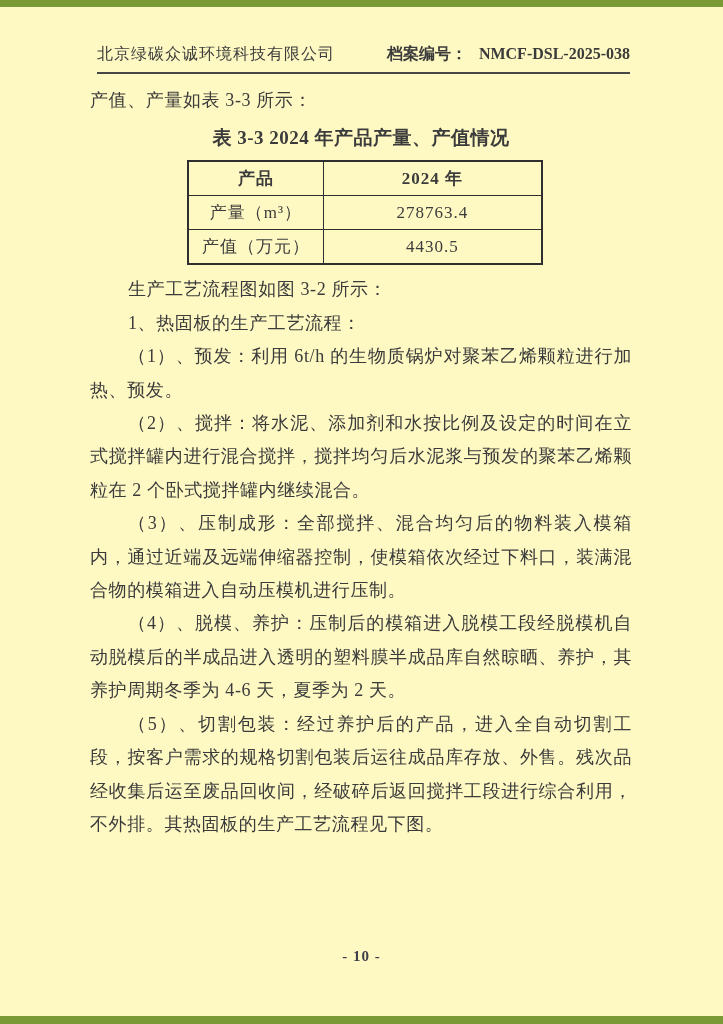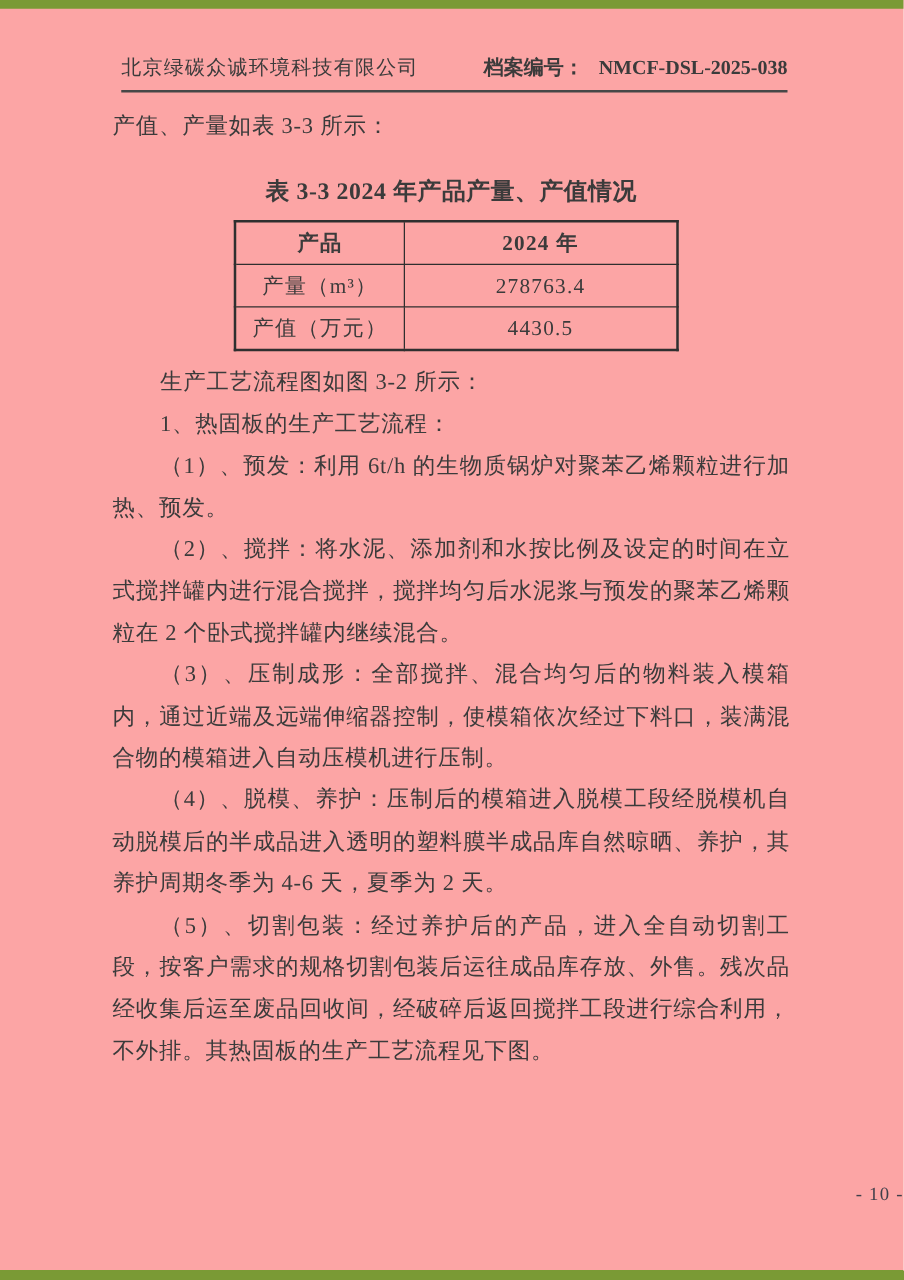--- a/index.html
+++ b/index.html
@@ -4,21 +4,21 @@
 <style>
   html, body {
     margin: 0;
     padding: 0;
     background: #ffffff;
   }
   .page {
     position: relative;
     width: 723px;
     height: 1024px;
-    background: #fca5a5;
+    background: #fef9c3;
     overflow: hidden;
     font-family: "Liberation Serif", "DejaVu Serif", serif;
     color: #3b3b3b;
   }
   .accent-bar {
     position: absolute;
     left: 0;
     width: 723px;
     background: #7a9a35;
   }
@@ -62,21 +62,21 @@
   }
   .content p {
     margin: 0;
     text-align: justify;
     letter-spacing: 0.6px;
   }
   .content p.indent { text-indent: 38px; }
   .intro-line { letter-spacing: 0.6px; }
 
   .table-title {
-    margin-top: 22px;
+    margin-top: 6px;
     font-weight: bold;
     text-align: center;
     font-size: 19px;
     line-height: 30px;
     letter-spacing: 0.5px;
     font-family: Liberation Serif, serif;
   }
 
   table.prod-table {
     margin: 7px 0 0 97px;
@@ -101,24 +101,25 @@
   table.prod-table col.c1 { width: 136px; }
   table.prod-table col.c2 { width: 220px; }
 
   .paragraphs { margin-top: 8px; }
 
   .page-footer {
     position: absolute;
     top: 948px;
     left: 0;
     width: 723px;
-    text-align: right;
+    text-align: center;
     font-size: 15px;
     color: #3f3f4a;
     letter-spacing: 1px;
+    font-weight: bold;
   }
 </style>
 </head>
 <body>
 
 <div class="page">
 
   <div class="accent-bar top"></div>
 
   <div class="doc-header">

